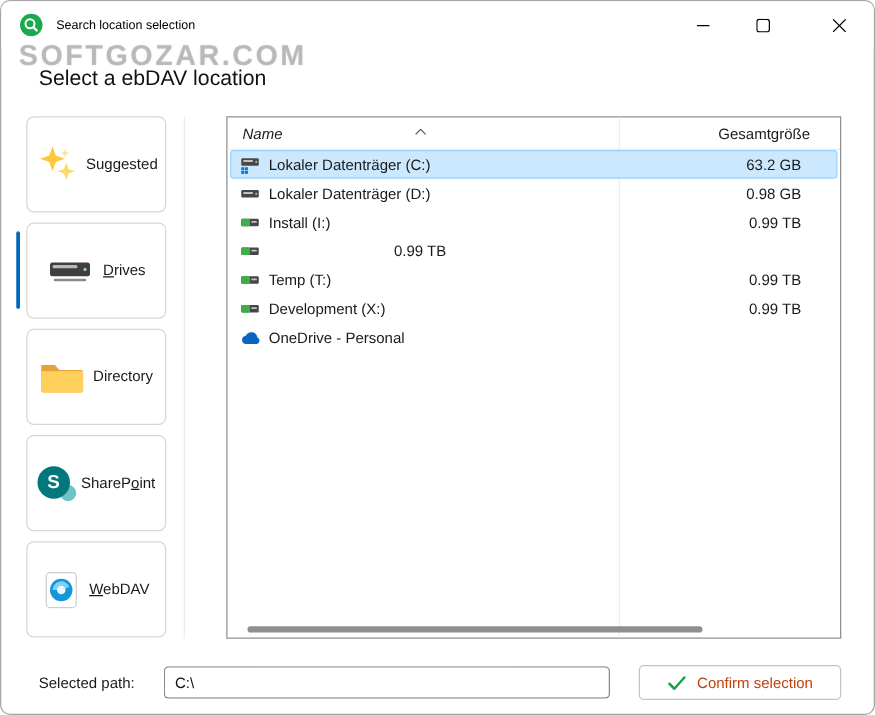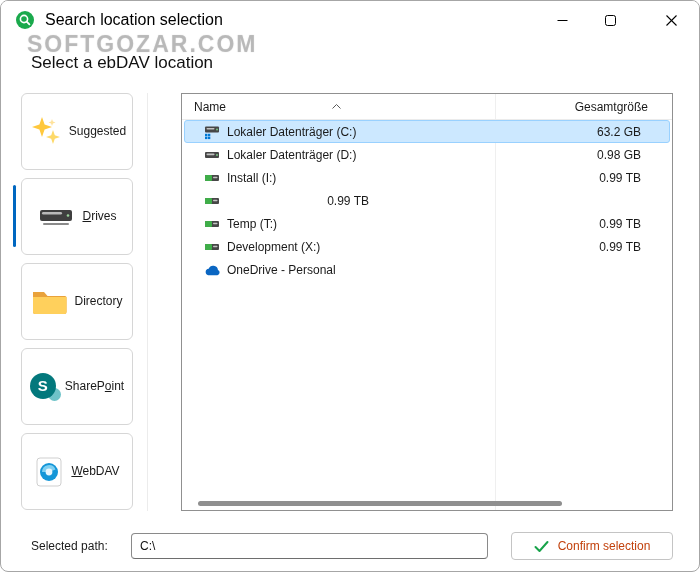--- a/index.html
+++ b/index.html
@@ -10,28 +10,28 @@
     --app_icon_green:#1aa94c;
   }
   *{box-sizing:border-box;margin:0;padding:0;}
   html,body{width:700px;height:572px;}
   body{font-family:"Liberation Sans","DejaVu Sans",sans-serif;background:#fff;color:#1a1a1a;}
   .window{position:relative;width:700px;height:572px;background:#fff;border:1px solid #a6a6a6;border-radius:8px;overflow:hidden;}
 
   
   .titlebar{position:absolute;top:0;left:0;right:0;height:38px;display:flex;align-items:center;padding-left:14px;background:#fff;}
   .app-icon{width:20px;height:20px;margin-right:10px;display:flex;}
-  .win-title{font-size:16px;color:#000;}
+  .win-title{font-size:10px;color:#000;}
   .ctl{position:absolute;top:0;width:46px;height:38px;display:flex;align-items:center;justify-content:center;}
   .ctl-min{right:114px;}
   .ctl-max{right:66px;}
   .ctl-close{right:5px;}
 
   
-  .watermark{position:absolute;left:14px;top:30px;font-size:23px;font-weight:bold;letter-spacing:2px;color:rgba(150,150,150,0.42);text-shadow:0 0 1px rgba(120,120,120,0.35);pointer-events:none;z-index:6;margin-left:12px;}
+  .watermark{position:absolute;left:14px;top:30px;font-size:23px;font-weight:bold;letter-spacing:2px;color:rgba(150,150,150,0.42);text-shadow:0 0 1px rgba(120,120,120,0.35);pointer-events:none;z-index:6;}
 
   
   .heading{position:absolute;left:30px;top:52px;font-size:17px;color:#111;}
 
   
   .sidebar{position:absolute;left:20px;top:92px;width:112px;}
   .tile{width:112px;height:77px;border:1px solid #d6d6d6;border-radius:6px;background:#fff;display:flex;flex-direction:row;align-items:center;justify-content:center;gap:7px;margin-bottom:8px;cursor:default;}
   .tile-label{font-size:12px;color:#1a1a1a;line-height:13px;}
   .tile-icon{height:34px;display:flex;align-items:center;justify-content:center;}
   .u{text-decoration:underline;}
@@ -40,25 +40,25 @@
 
   
   .sp-icon{position:relative;width:28px;height:28px;display:block;}
   .sp-sub{position:absolute;right:-3px;bottom:0;width:13px;height:13px;border-radius:50%;background:#6ec3c8;}
   .sp-main{position:absolute;left:0;top:0;width:26px;height:26px;border-radius:50%;background:#03787c;color:#fff;font-weight:bold;font-size:15px;display:flex;align-items:center;justify-content:center;}
 
   
   .listbox{position:absolute;left:180px;top:92px;width:492px;height:418px;border:1px solid #909090;background:#fff;}
   .col-divider{position:absolute;left:313px;top:0;bottom:0;width:1px;background:#efefef;}
   .list-header{position:relative;height:26px;border-bottom:1px solid #ebebeb;display:flex;align-items:center;font-size:12px;color:#1a1a1a;z-index:2;}
-  .hdr-name{flex:0 0 313px;padding-left:12px;}
+  .hdr-name{flex:0 0 313px;padding-left:12px;font-style:italic;}
   .hdr-size{flex:1;text-align:right;padding-right:24px;}
   .sort-caret{position:absolute;left:150px;top:1px;width:9px;height:5px;}
   .rows{position:absolute;left:0;right:0;top:26px;bottom:12px;overflow:hidden;z-index:1;}
-  .row{display:flex;align-items:center;height:23px;margin:0 2px;border:1px solid transparent;border-radius:3px;padding-left:19px;font-size:12px;}
+  .row{display:flex;align-items:center;height:23px;margin:0 2px;border:1px solid transparent;border-radius:3px;padding-left:7px;font-size:12px;}
   .row.selected{background:var(--selection_bg);border-color:var(--selection_border);}
   .row-icon{width:18px;height:16px;display:flex;align-items:center;margin-right:5px;flex:0 0 18px;}
   .row-name{flex:1;white-space:nowrap;overflow:hidden;}
   .row-size{flex:0 0 170px;text-align:right;padding-right:28px;white-space:nowrap;}
   .hscroll{position:absolute;left:16px;bottom:4px;width:364px;height:5px;border-radius:3px;background:#8f8f8f;z-index:3;}
 
   
   .footer-label{position:absolute;left:30px;top:532px;height:26px;line-height:26px;font-size:12px;}
   .path-input{position:absolute;left:130px;top:532px;width:357px;height:26px;border:1px solid #8a8a8a;border-bottom-color:#6e6e6e;border-radius:4px;padding:0 8px;font-size:12px;font-family:"Liberation Sans","DejaVu Sans",sans-serif;color:#111;background:#fff;outline:none;}
   .confirm-btn{position:absolute;left:510px;top:531px;width:162px;height:28px;background:#fff;border:1px solid #c4c4c4;border-radius:4px;display:flex;align-items:center;justify-content:center;gap:9px;font-size:12px;font-family:"Liberation Sans","DejaVu Sans",sans-serif;color:#c2410c;cursor:default;}

